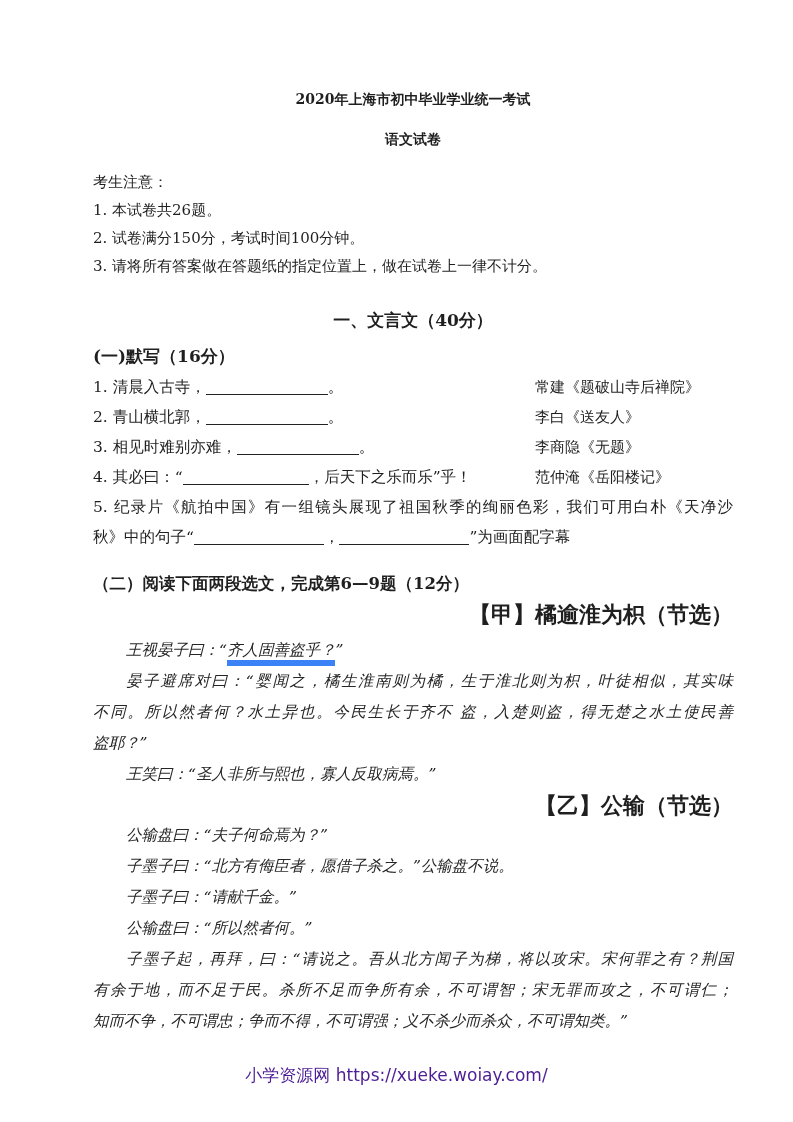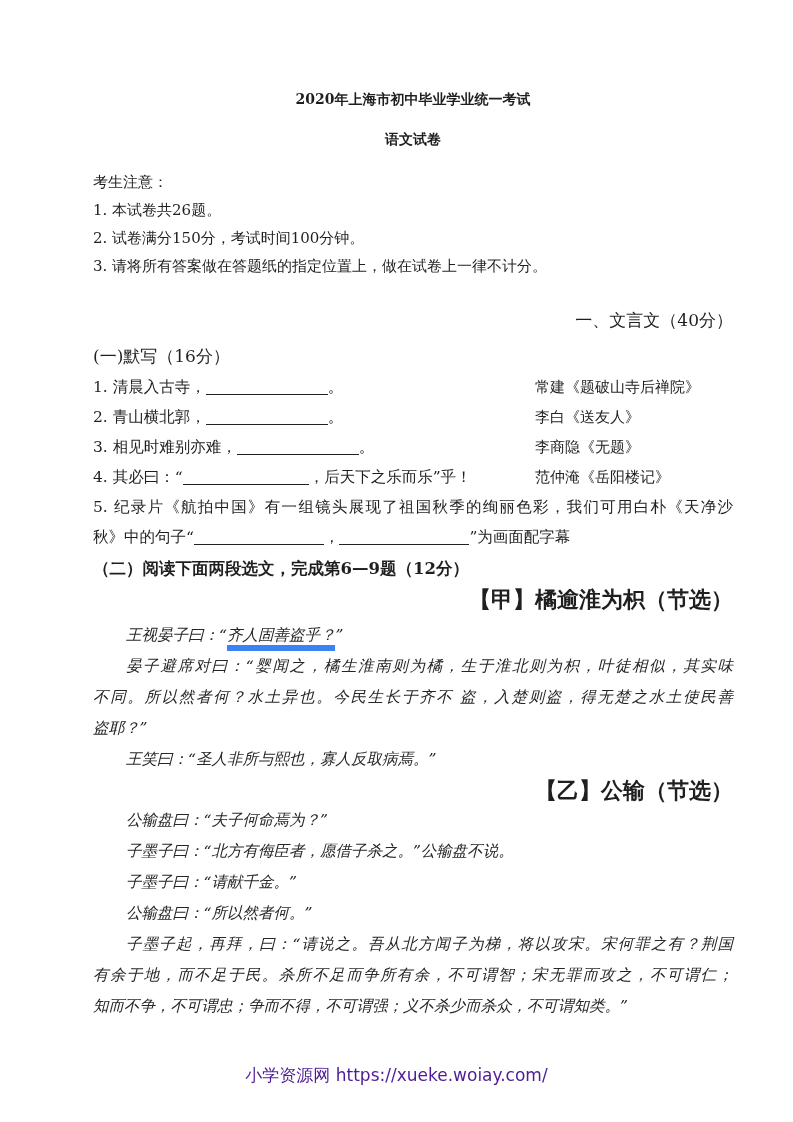--- a/index.html
+++ b/index.html
@@ -13,37 +13,37 @@
   }
   .content{padding:0 60px 0 93px;}
   .title{
     text-align:center;font-weight:bold;font-size:14px;line-height:26px;
   }
   .title-1{margin-top:86px;}
   .title-2{margin-top:14px;}
   .notice{margin-top:16px;}
   .notice-line{font-size:15px;line-height:28px;}
   .sec-heading{
-    margin-top:24px;text-align:right;font-weight:normal;font-size:17px;line-height:32px;
+    margin-top:24px;text-align:center;font-weight:bold;font-size:17px;line-height:32px;
   }
-  .sub-heading{margin-top:4px;font-weight:normal;font-size:17px;line-height:32px;}
+  .sub-heading{margin-top:4px;font-weight:bold;font-size:17px;line-height:32px;}
   .line{font-size:15.5px;line-height:30px;white-space:nowrap;}
   .q-row{position:relative;}
   .attribution{position:absolute;left:442px;top:0;font-size:15px;}
   .blank{
     display:inline-block;
     border-bottom:1.4px solid #222;
     height:0.85em;
     vertical-align:-3px;
   }
   .w122{width:122px;}
   .w126{width:126px;}
   .w130{width:130px;}
   .full{text-align:justify;text-align-last:justify;white-space:normal;}
-  .reading-heading{margin-top:2px;font-weight:bold;font-size:16.5px;line-height:30px;}
+  .reading-heading{margin-top:17px;font-weight:bold;font-size:16.5px;line-height:30px;}
   .passage-title{text-align:right;font-weight:bold;font-size:22px;line-height:30px;}
   .p-line{
     font-style:italic;
     font-size:15.5px;line-height:31px;color:#262626;
   }
   .p-first{margin-top:6px;}
   .indent{padding-left:33px;}
   .u-seg{border-bottom:6px solid #3b82f6;padding-bottom:1px;}
   .footer{
     position:absolute;left:0;top:1064px;width:100%;

